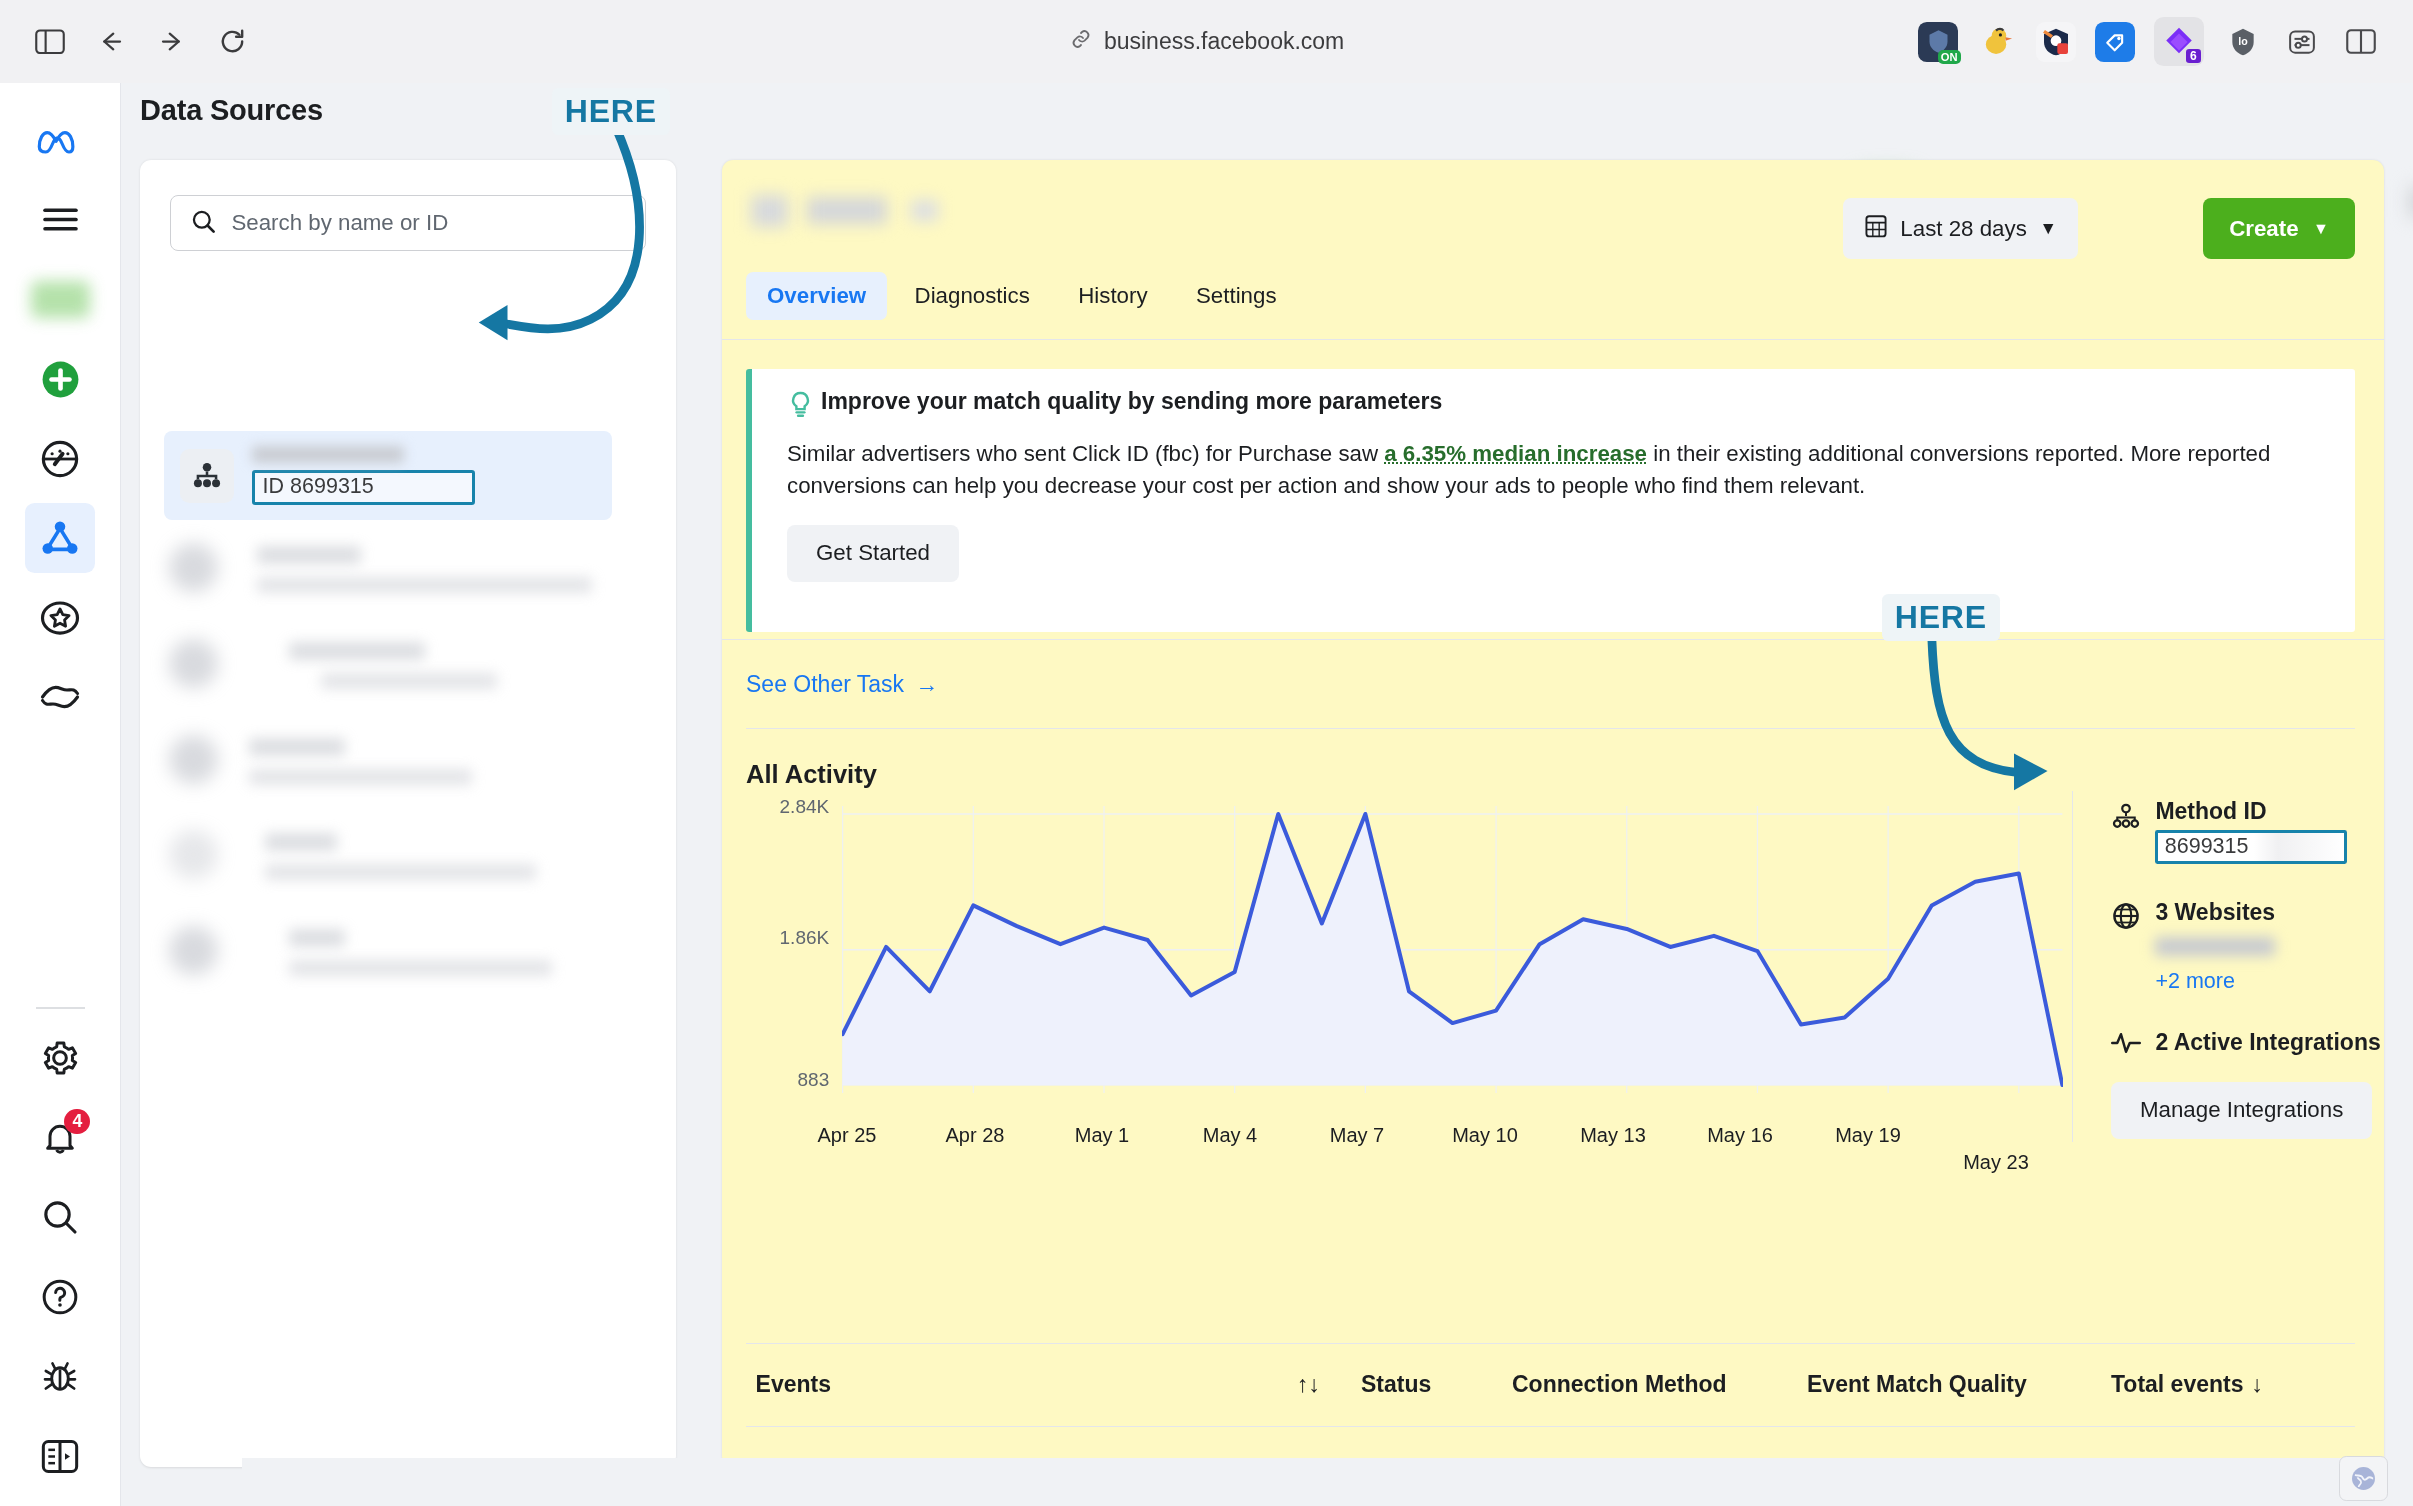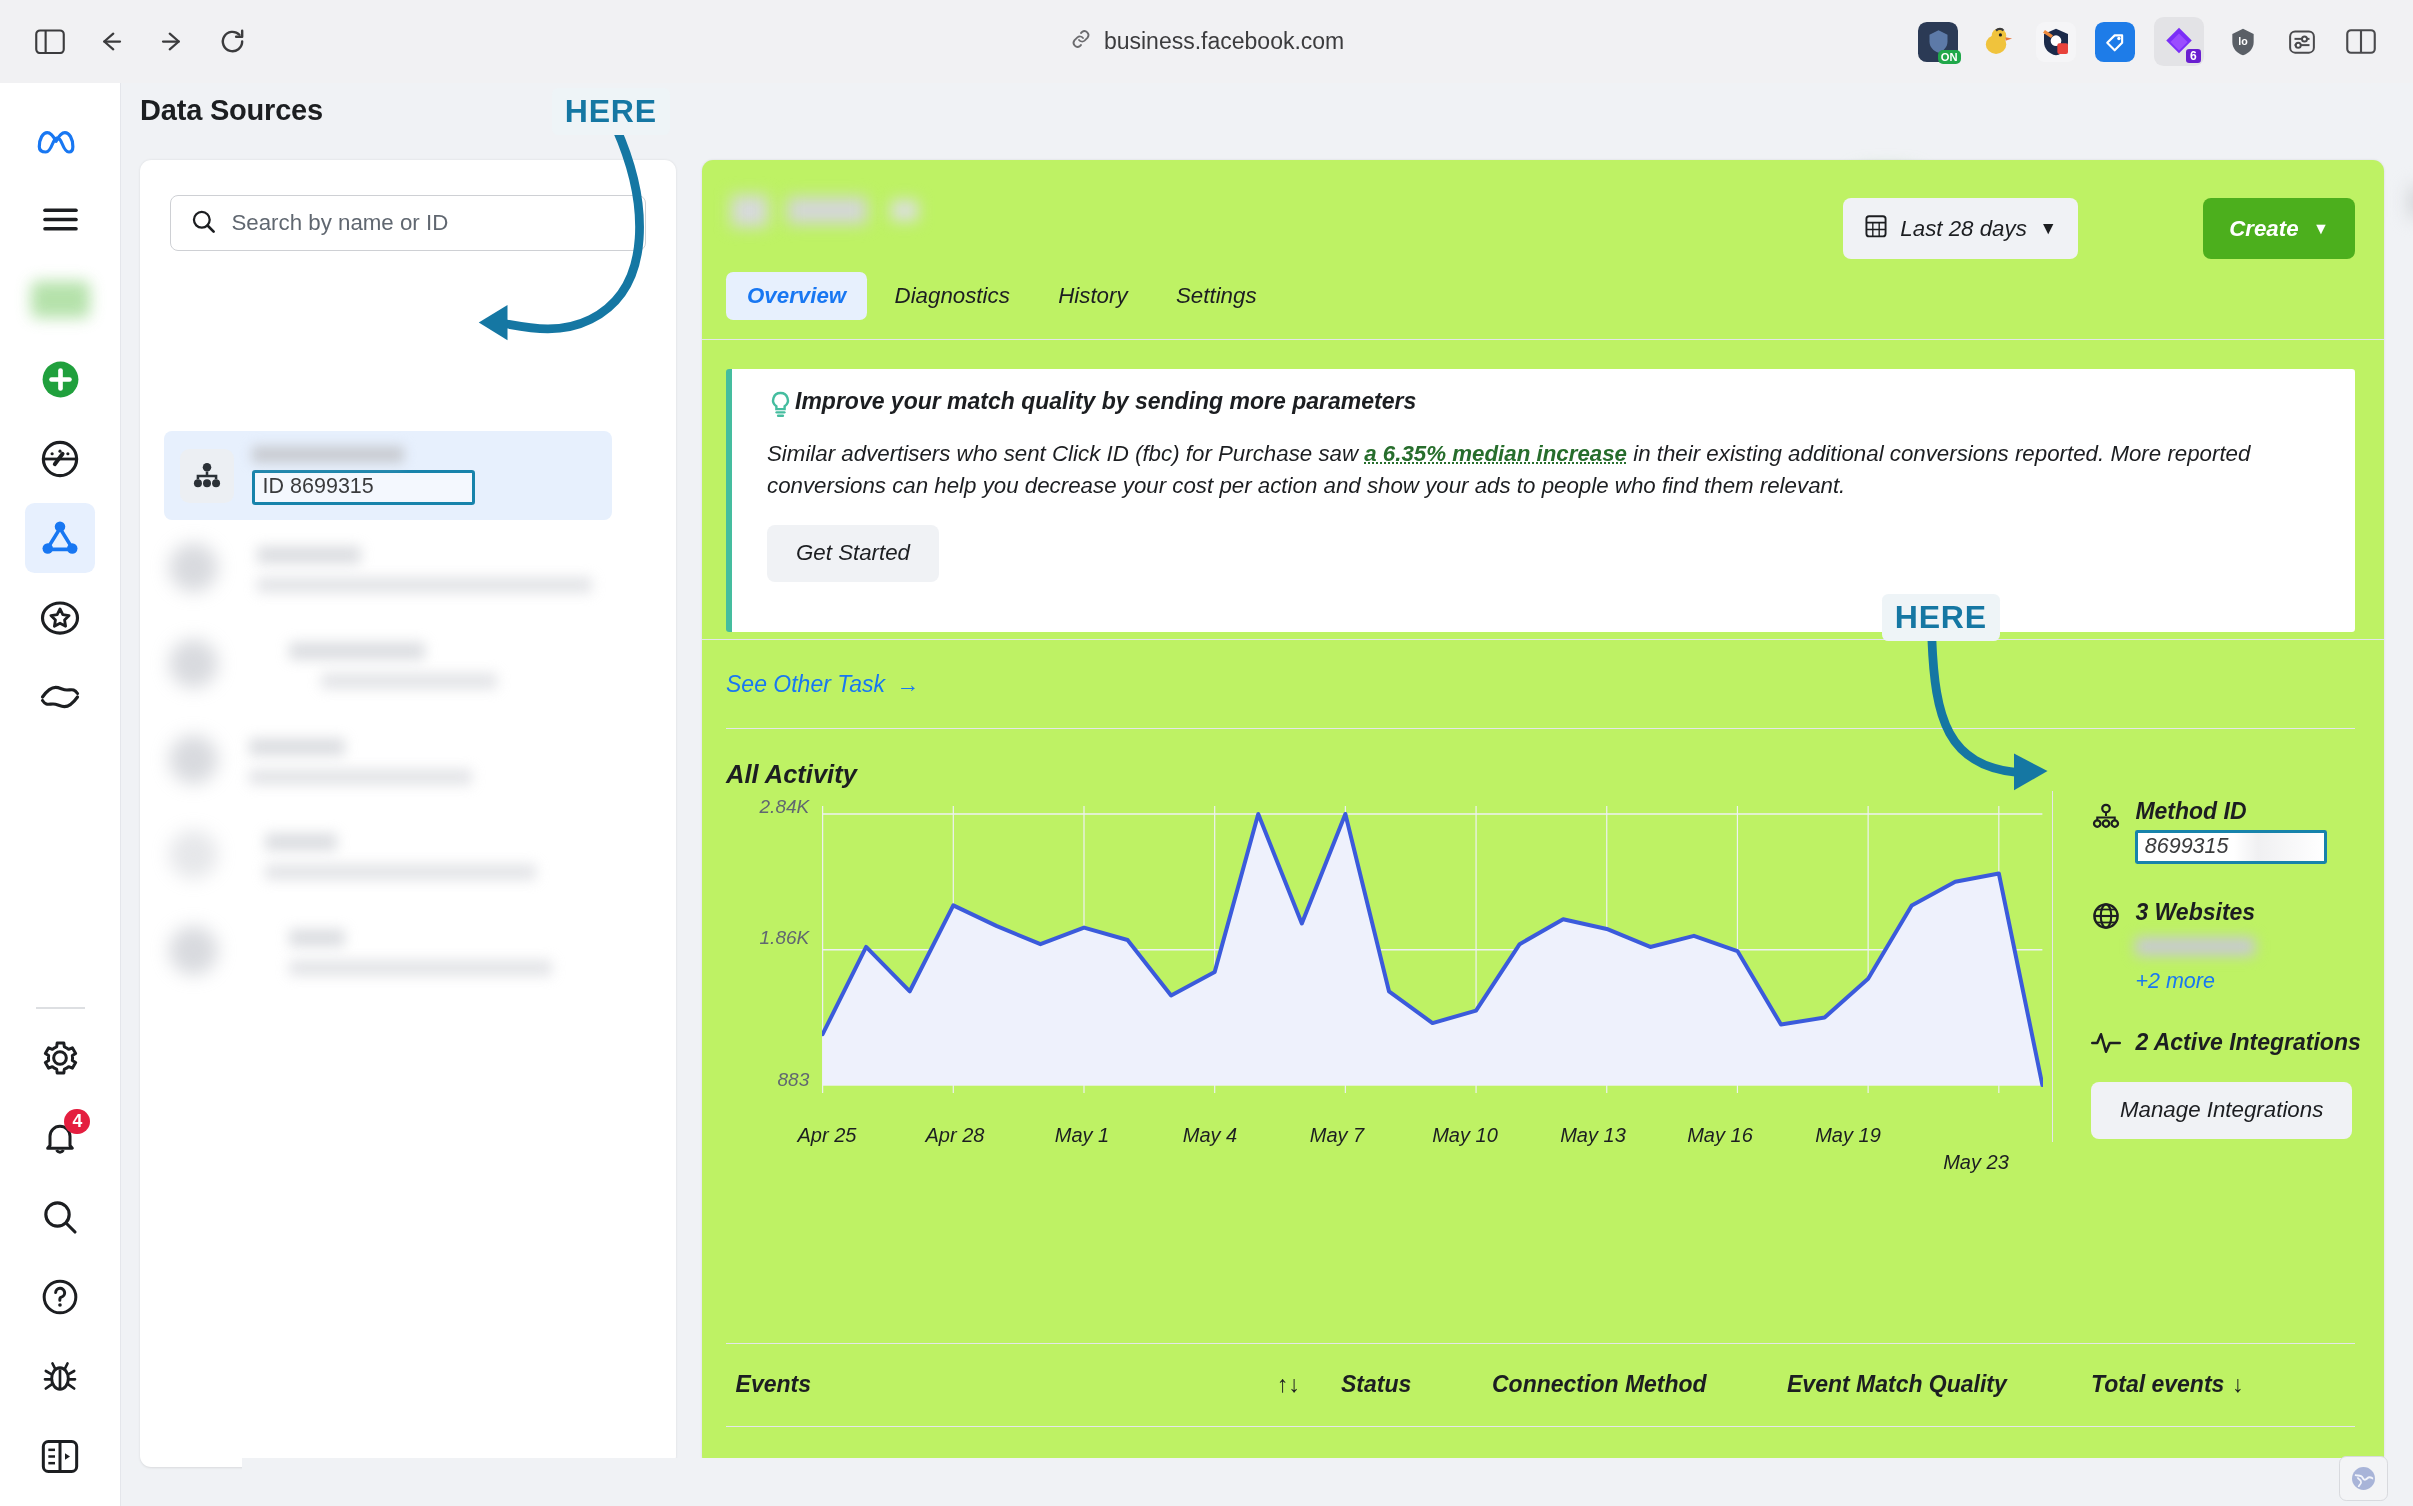--- a/index.html
+++ b/index.html
@@ -107,24 +107,23 @@
     font-size: 21.5px; color: #3a3b3d; background: rgba(255,255,255,.55);
     display: inline-block; min-width: 223px;
   }
   .ghost-row { position: absolute; left: 29px; width: 479px; }
   .gr-av { position:absolute; left:0; top:0; width:49px; height:49px; border-radius: 50%; background:#b9bcc4; filter: blur(8.8px); opacity:.55;}
   .gr-l1 { position:absolute; top:3.2px; height:17.6px; background:#c5c8ce; filter: blur(6.4px); opacity:.6; border-radius:3.2px;}
   .gr-l2 { position:absolute; top:34px; height:16px; background:#ccced4; filter: blur(6.4px); opacity:.55; border-radius:3.2px;}
 
   
   .main-card {
-    position: absolute; left: 581px; top: 77px; right: 29px; height: 1307px;
-    background: #bef264; border-radius: 11.2px; box-shadow: 0 0.8px 2.4px rgba(0,0,0,.10);
+    position: absolute; left: 601px; top: 77px; right: 29px; height: 1307px;
+    background: #fef9c3; border-radius: 11.2px; box-shadow: 0 0.8px 2.4px rgba(0,0,0,.10);
     overflow: hidden;
-    font-style: italic;
   }
   .mc-title-blur { position:absolute; left:29px; top:29px; width: 208px; height: 45px; }
   .mct-b1 { position:absolute; left:0; top:6.4px; width:37px; height:32px; background:#d7d9dd; filter: blur(8px);}
   .mct-b2 { position:absolute; left:56px; top:8px; width:80px; height:27px; background:#d4d6da; filter: blur(8px);}
   .mct-b3 { position:absolute; left:160px; top:11.2px; width:27px; height:21px; background:#dcdee2; filter: blur(7.2px);}
 
   .daterange {
     position: absolute; right: 306px; top: 38px; height: 61px;
     background: #f0f2f5; border-radius: 8px; display: flex; align-items: center;
     gap: 12.8px; padding: 0 21px; font-size: 22.3px; color: #1c1e21; font-weight: 500;
@@ -141,21 +140,21 @@
     padding: 11.2px 21px; border-radius: 7.2px; font-size: 22.3px; color: #1c1e21; font-weight: 500;
   }
   .tab.active { background: #e7f0fd; color: #1877f2; font-weight: bold; }
   .tabs-rule { position: absolute; left: 0; right: 0; top: 179px; height: 0.8px; background: #e4e6eb; }
 
   .promo {
     position: absolute; left: 24px; right: 29px; top: 209px; height: 263px;
     background: #fff; border-left: 6.4px solid #45bd9f; border-radius: 3.2px;
   }
   .promo-inner { padding: 19px 0 0 35px; }
-  .promo-head { display: flex; align-items: flex-start; gap: 1px; }
+  .promo-head { display: flex; align-items: flex-start; gap: 7px; }
   .promo-title { font-size: 23px; font-weight: bold; color: #1c1e21; }
   .promo-body { font-size: 22.3px; color: #1c1e21; line-height: 1.45; margin-top: 16px; width: 1516px; }
   .promo-link { color: #276d2c; font-weight: bold; text-decoration: underline; text-decoration-style: dotted; }
   .get-started {
     margin-top: 22.3px; display: inline-flex; align-items: center; justify-content: center;
     background: #f0f2f5; border-radius: 8px; height: 57px; padding: 0 29px;
     font-size: 22.3px; color: #1c1e21; font-weight: 500;
   }
   .rule-a { position: absolute; left: 0; right: 0; top: 479px; height: 0.8px; background: #e4e6eb; }
   .see-other {

